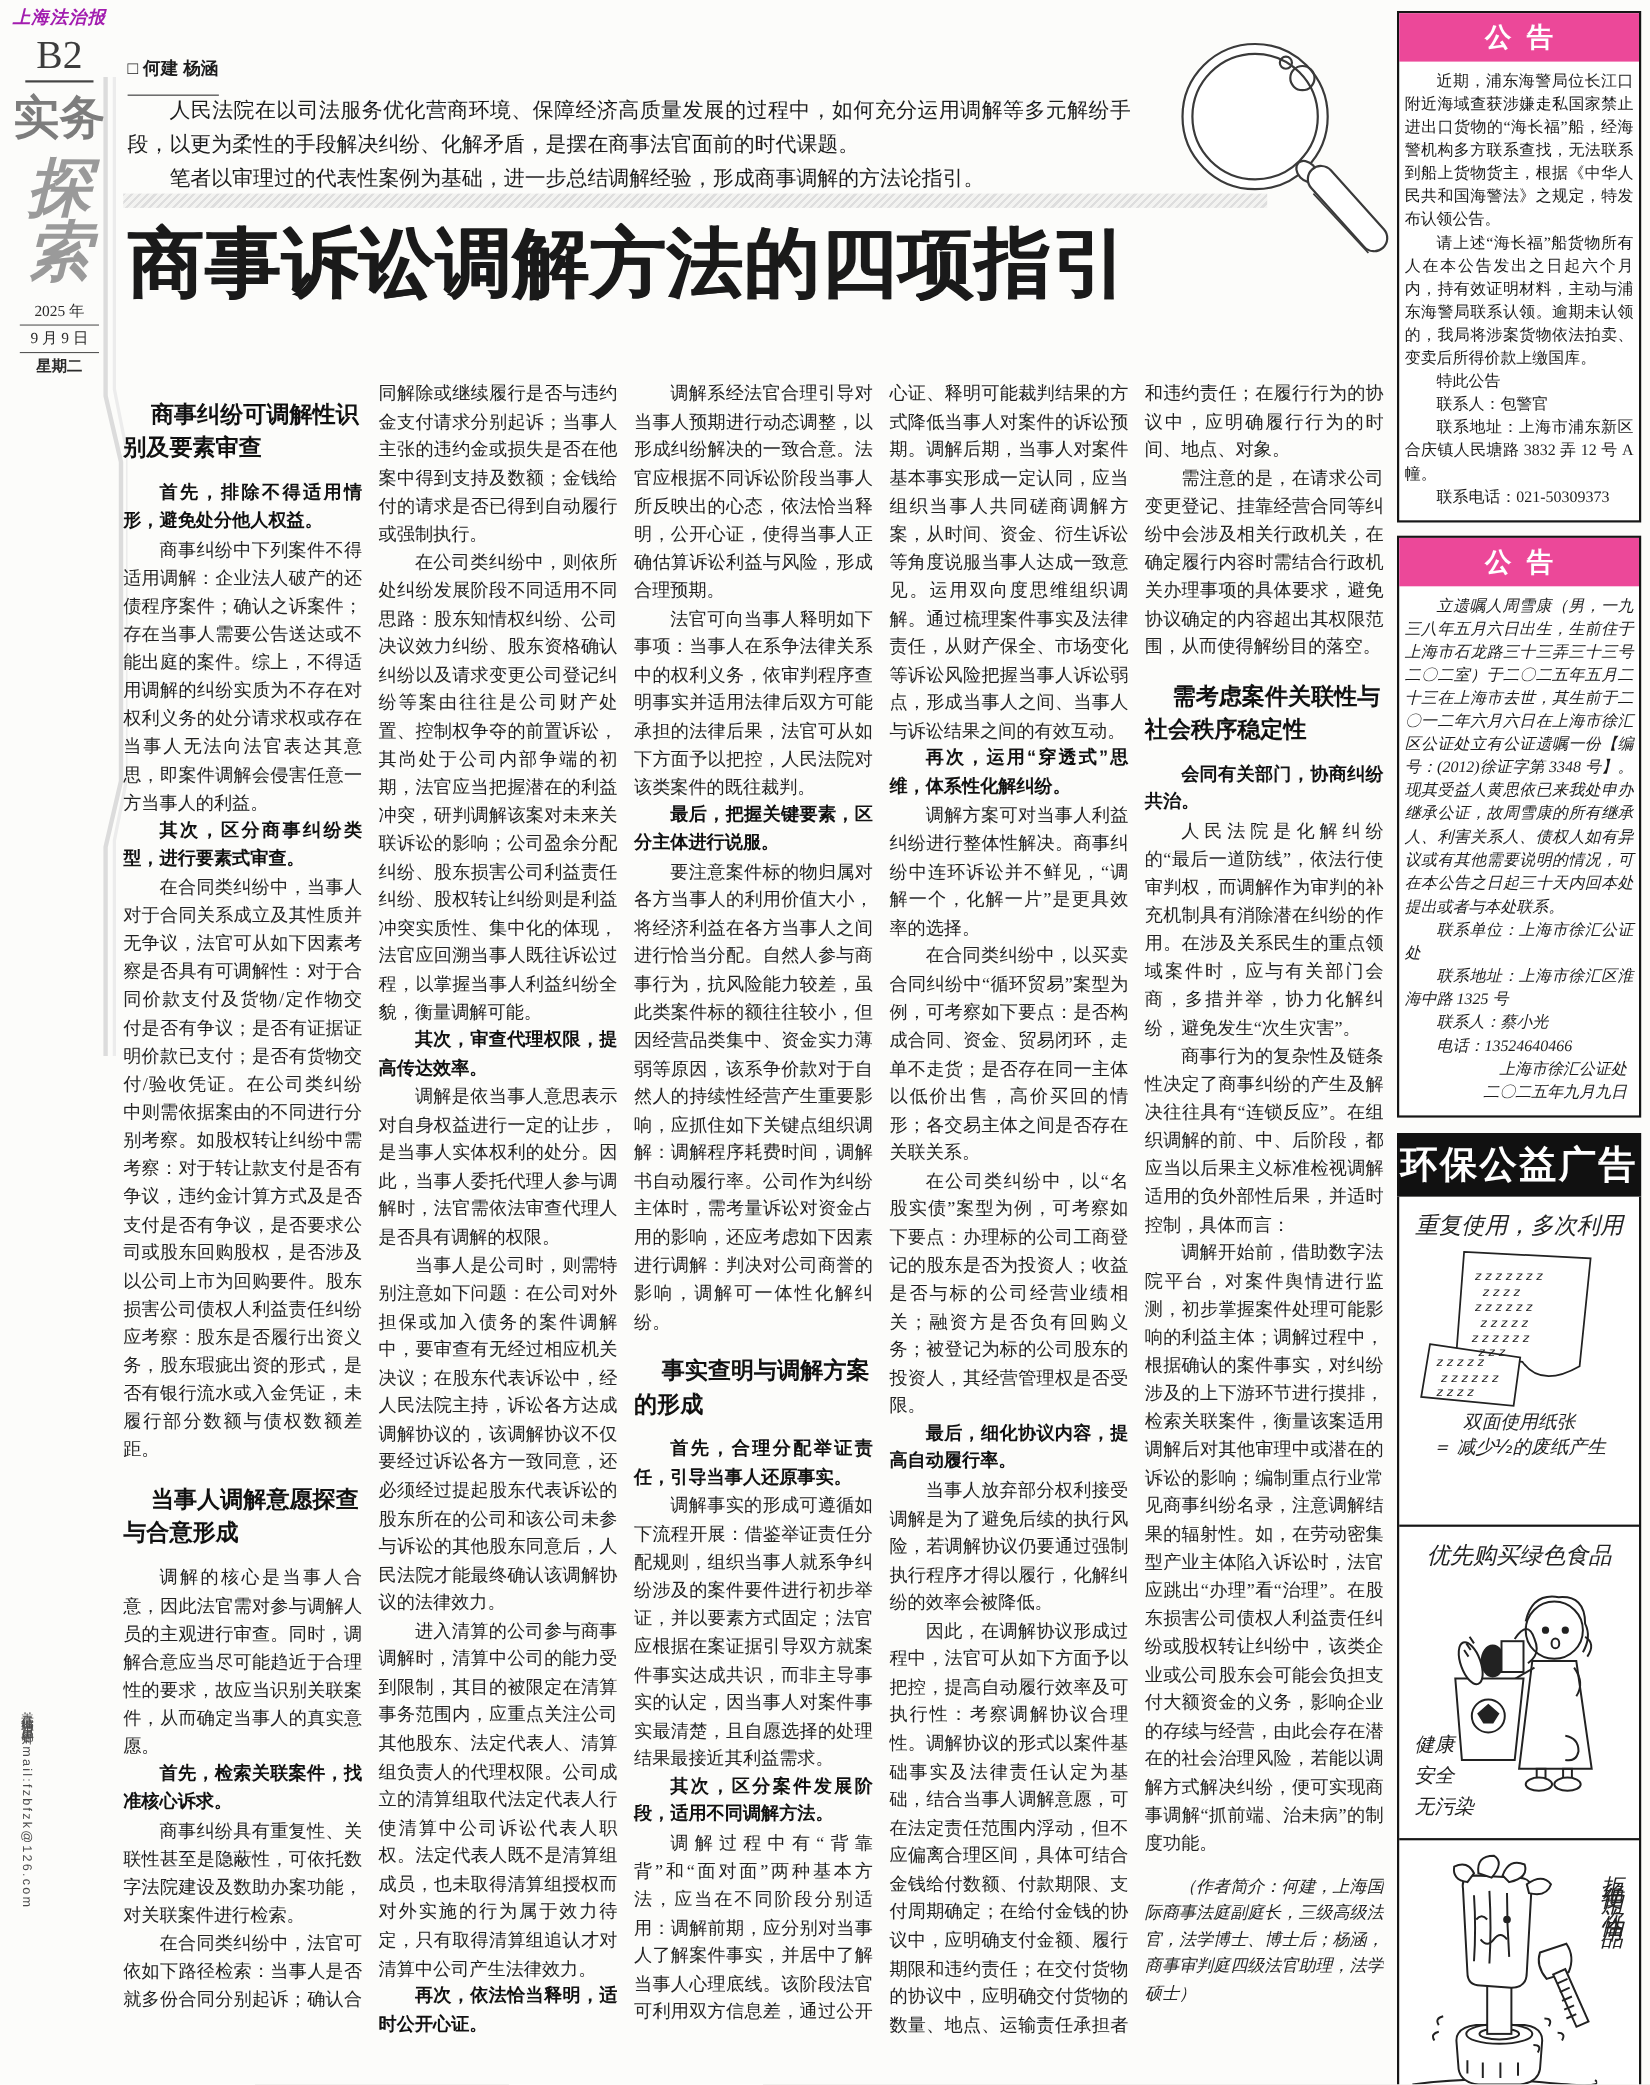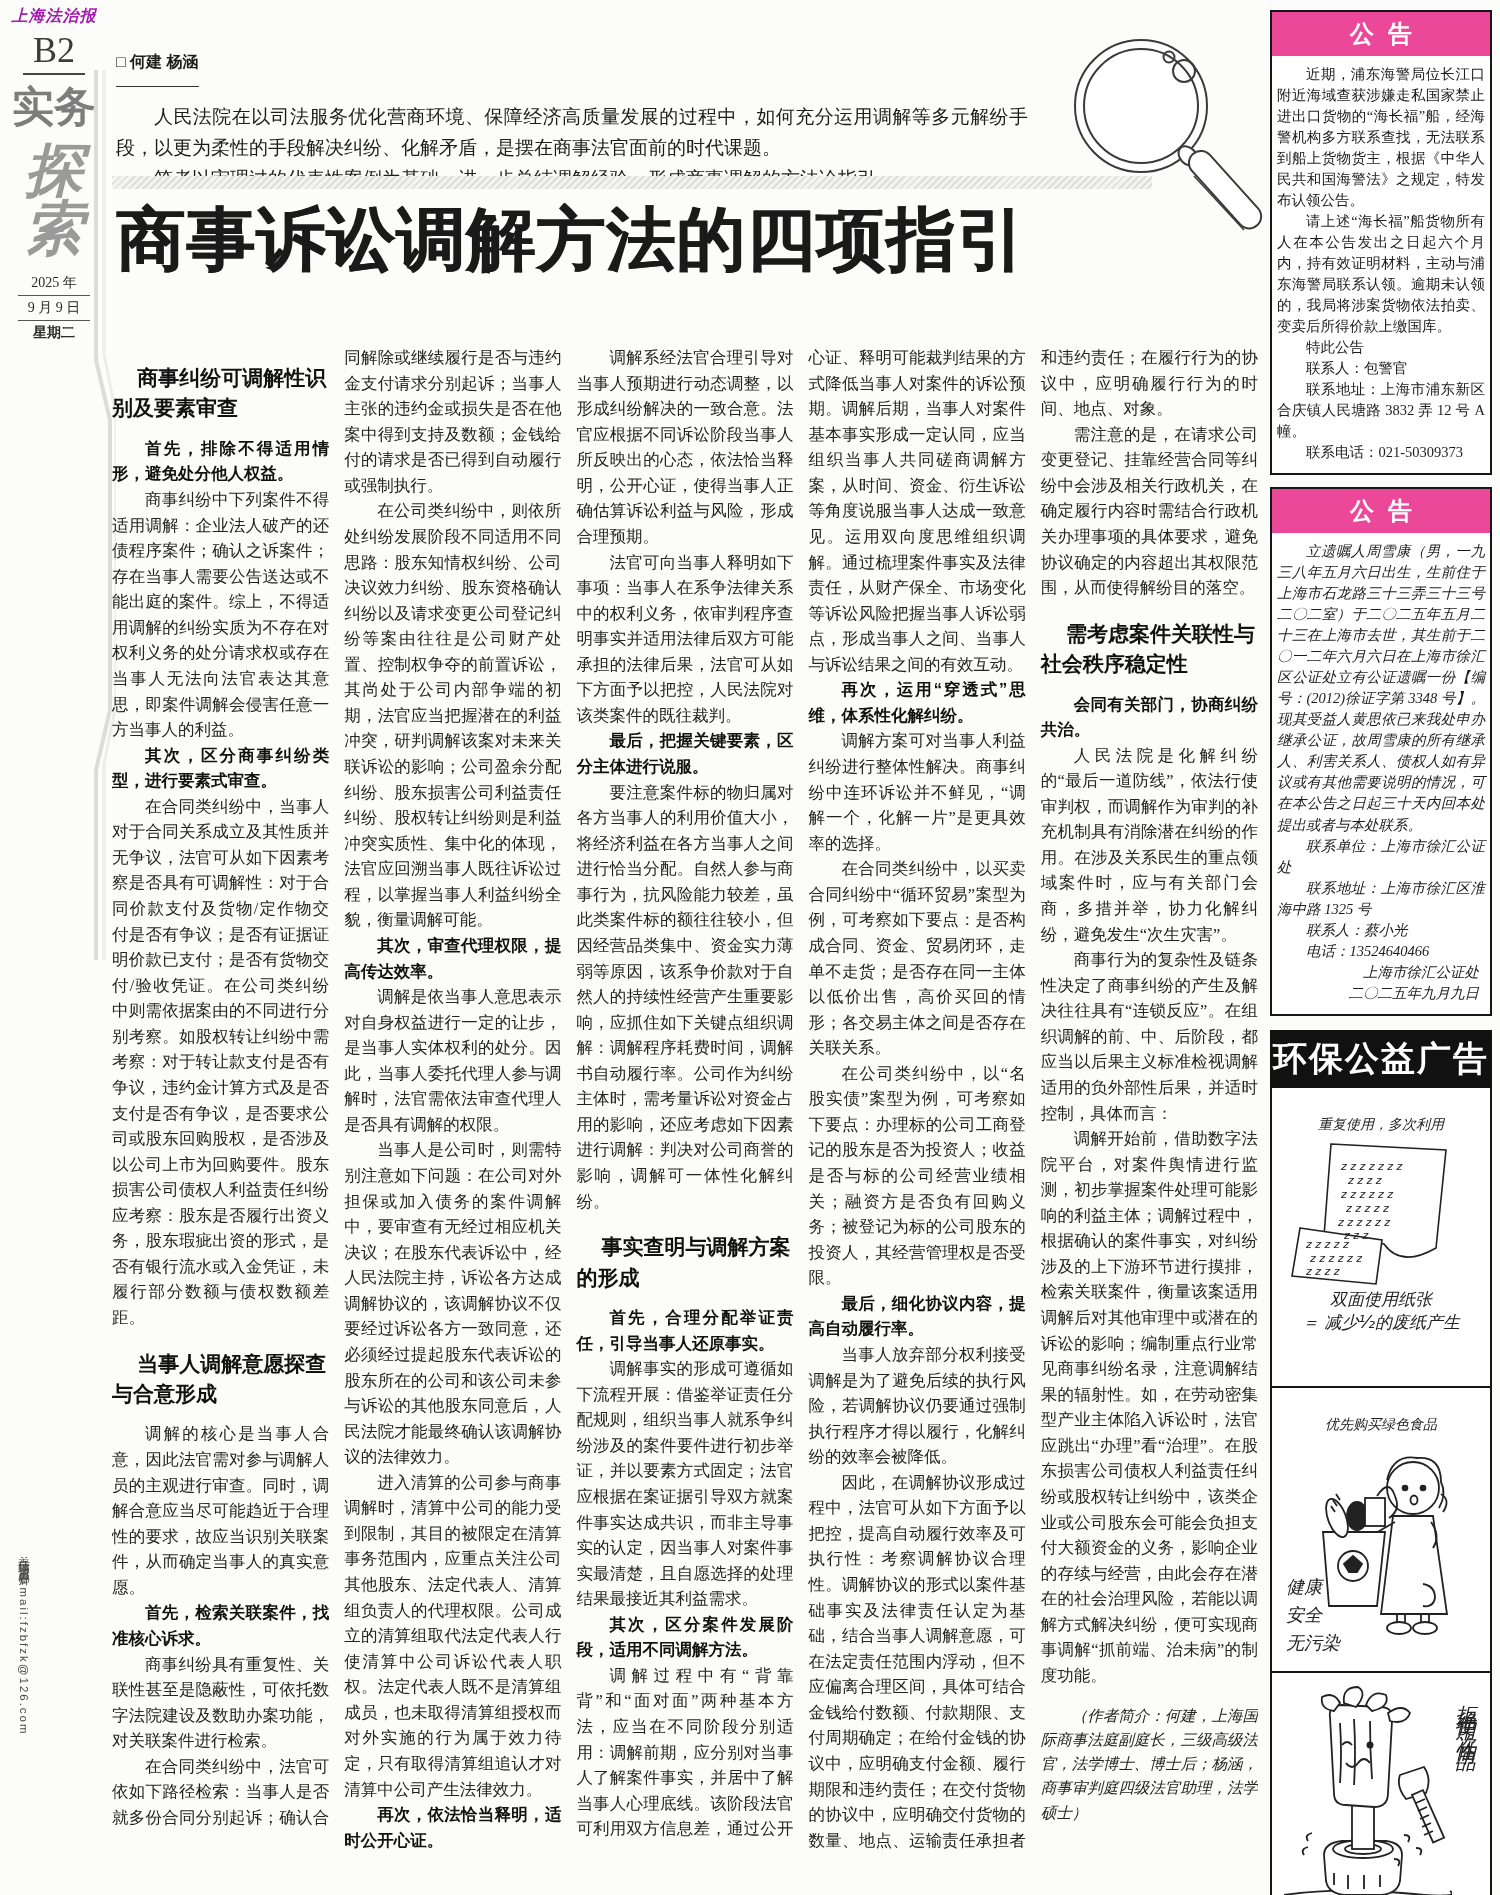--- a/index.html
+++ b/index.html
@@ -24,21 +24,21 @@
   .rail-editor {
     position:absolute; left:14px; top:1548px; height:340px;
     writing-mode:vertical-lr; font-size:11.5px; color:#4a4a4a; letter-spacing:2px;
     font-family:"Liberation Sans", sans-serif;
   }
   .rail-editor span { display:inline-block; margin:0 2px; }
 
   
   .byline { position:absolute; left:116px; top:52px; font-size:16px; font-weight:bold;
     font-family:"Liberation Sans", sans-serif; border-bottom:1.5px solid #333; padding-bottom:13px; }
-  .intro { position:absolute; left:116px; top:102px; width:912px; font-size:19px; line-height:1.62; text-align:justify; }
+  .intro { position:absolute; left:116px; top:86px; width:912px; font-size:19px; line-height:1.62; text-align:justify; }
   .intro p { text-indent:2em; }
   .hatch { position:absolute; left:112px; top:176px; width:1040px; height:13px;
     background:repeating-linear-gradient(135deg,#dedede 0 2px,#f3f3f1 2px 5px); }
   .title { position:absolute; left:116px; top:194px; width:1030px;
     font-size:69px; font-weight:900; letter-spacing:1px; color:#1a1a1a;
     font-family:"Liberation Serif", serif; white-space:nowrap;
     text-shadow:1px 0 0 #1a1a1a; }
   .magnifier { position:absolute; left:1038px; top:14px; }
 
   
@@ -68,21 +68,21 @@
   .notice .n-sign { text-align:right; padding-right:6px; text-indent:0; }
   .notice.kai .nbody { font-style:italic; }
 
   .eco { margin-top:14px; }
   .eco-banner { background:#111; color:#fff; text-align:center; font-weight:900;
     font-size:34px; letter-spacing:2px; padding:6px 0; font-family:"Liberation Sans", sans-serif; }
   .eco-box { border:2.5px solid #161616; border-top:none; background:#fff; }
   .eco-panel { border-bottom:2.5px solid #161616; padding:8px 6px; position:relative; }
   .eco-panel:last-child { border-bottom:none; }
   .hand { font-style:italic; color:#222; font-family:"DejaVu Sans", sans-serif; }
-  .eco-title { text-align:center; font-size:14px; margin:20px 0 2px; }
+  .eco-title { text-align:center; font-size:21px; margin:4px 0 2px; }
   .eco-cap { text-align:center; font-size:17px; line-height:1.4; }
   .eco-svg { display:block; margin:2px auto; }
   .eco-side { position:absolute; left:14px; bottom:14px; font-size:18px; line-height:1.55; }
   .eco-vert { position:absolute; right:10px; top:16px; writing-mode:vertical-rl;
     font-size:20px; letter-spacing:6px; }
 </style>
 </head>
 <body>
 
 <div class="page">

